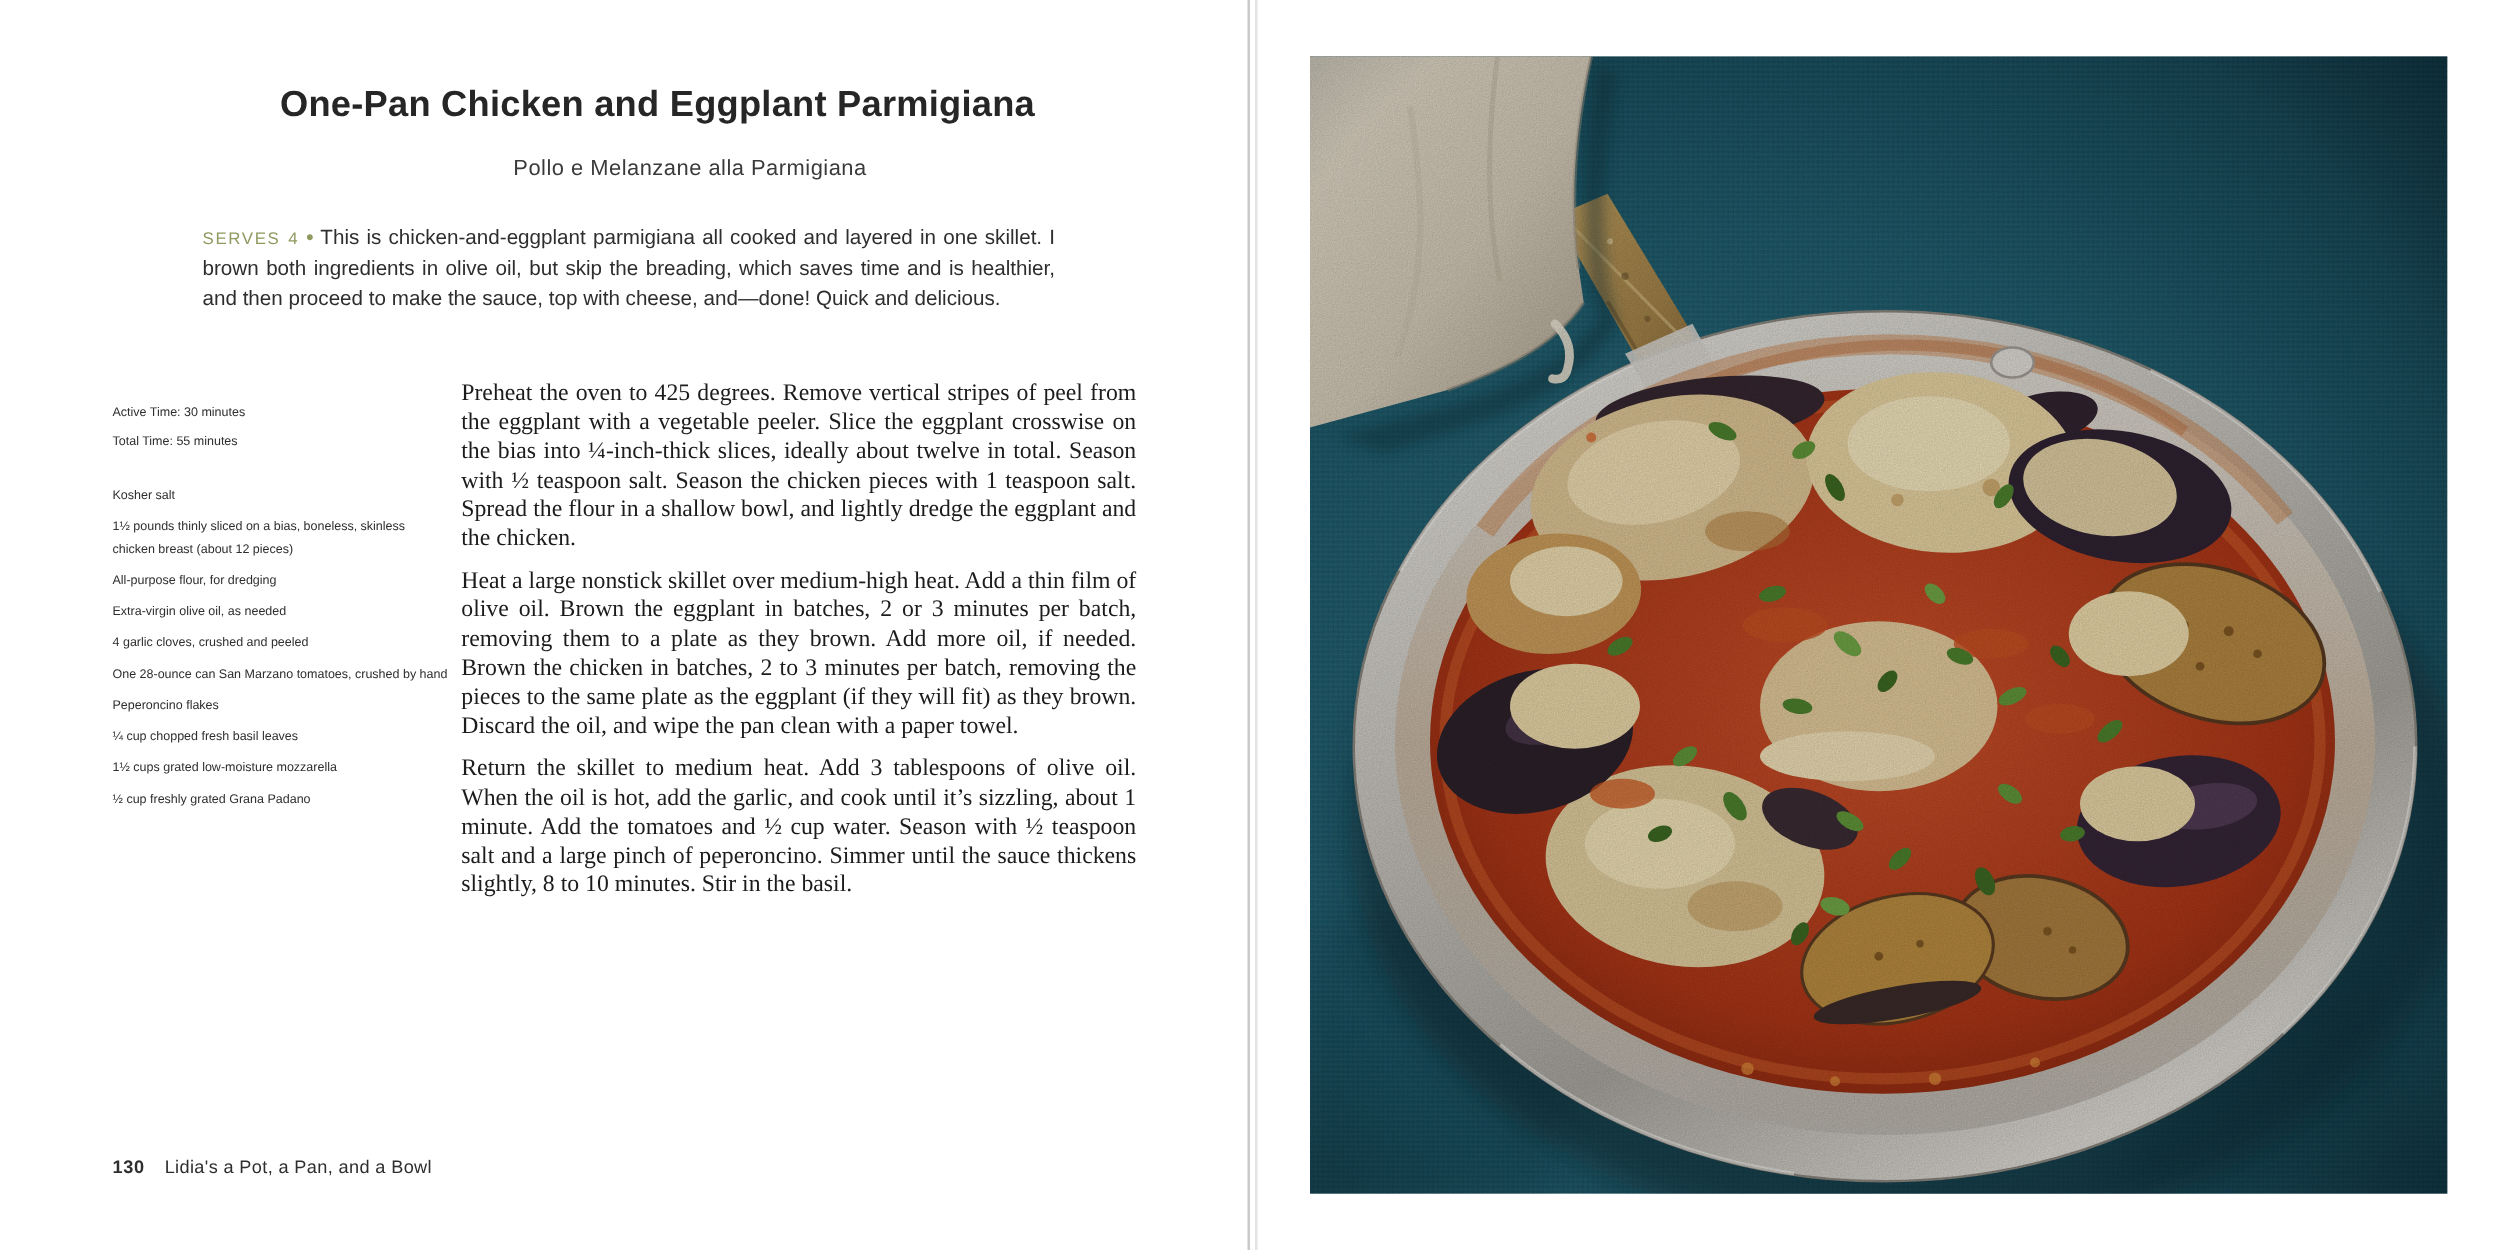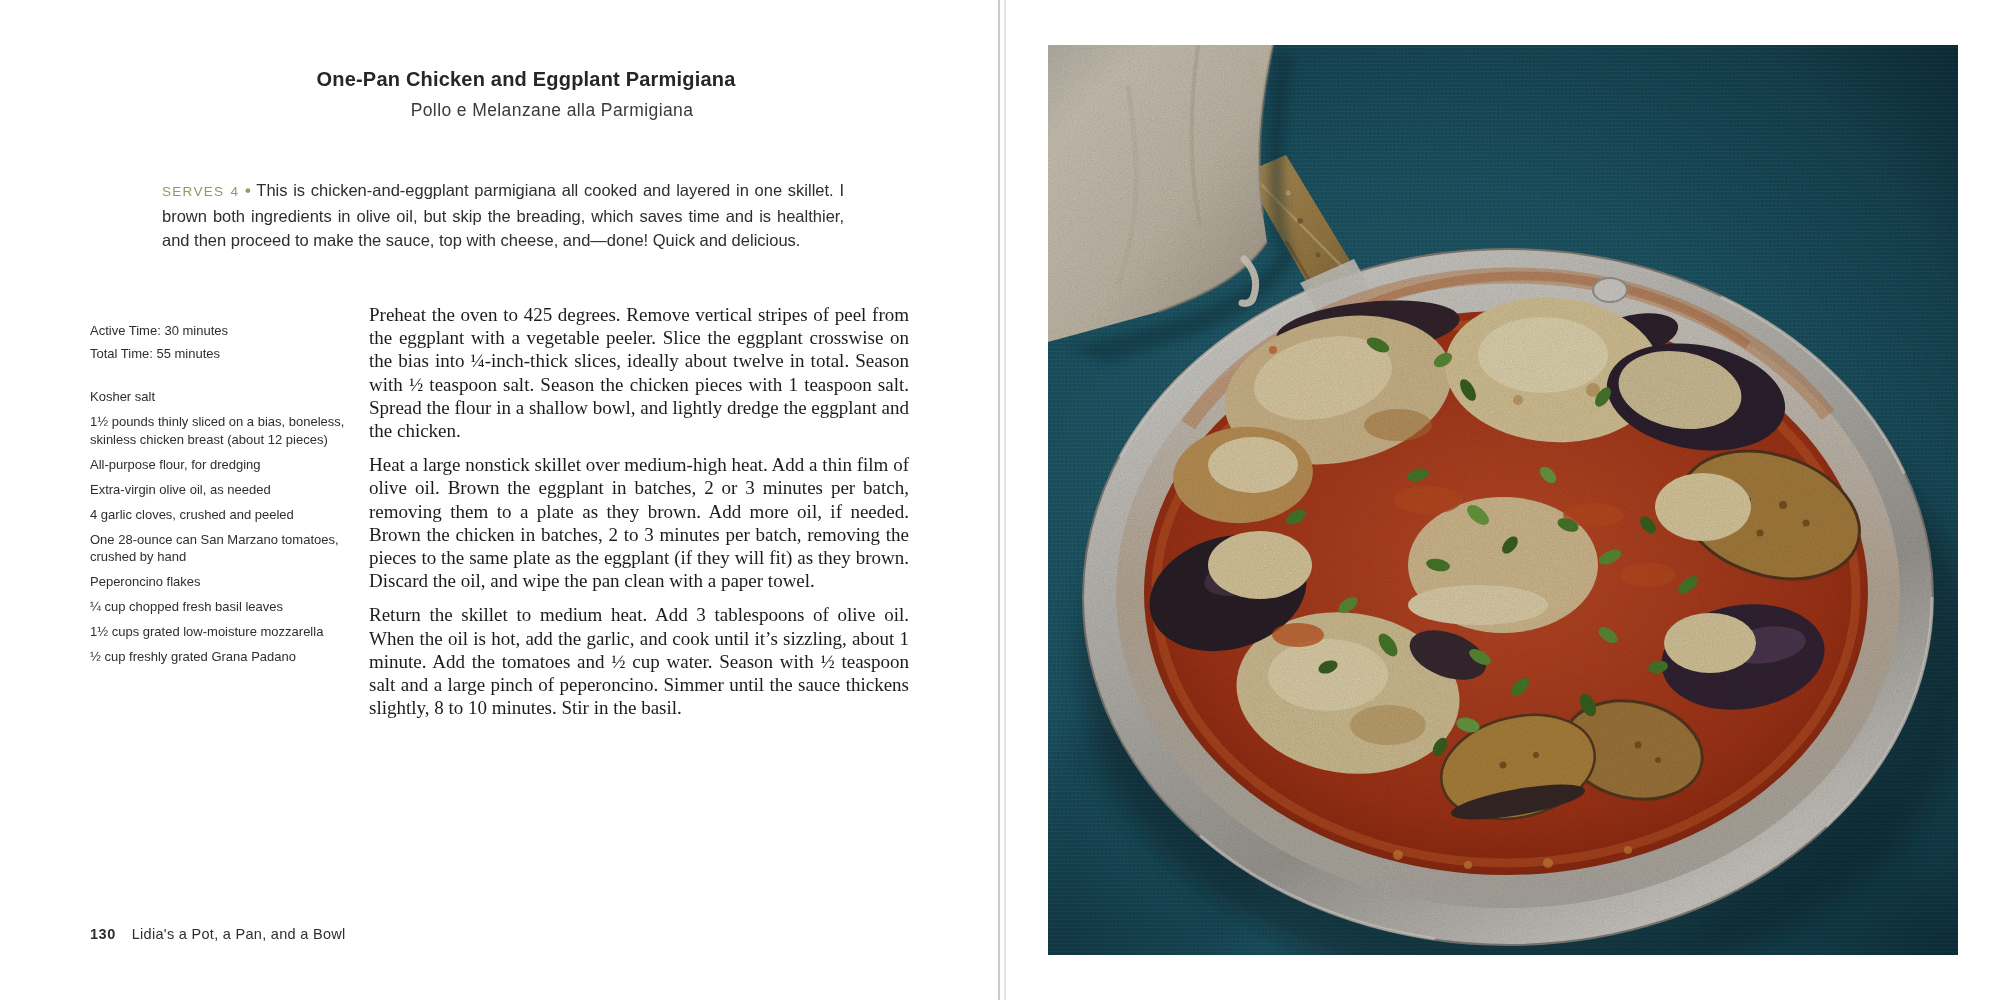--- a/index.html
+++ b/index.html
@@ -1,28 +1,28 @@
 <!DOCTYPE html>
 <html style="--color-serves_green: #8e9a60; --color-teal_background: #1d5a6b; --color-sauce_red: #b03a1e; --color-cheese_cream: #e3cf9f; --color-basil_green: #4c7f2d; --color-napkin_cream: #cfc6b4; --color-pan_silver: #c9c6c0; --color-text_dark: #2b2b2b;"><head>
 <meta charset="utf-8">
 <style>
   html,body{margin:0;padding:0;background:#ffffff;}
   .spread{position:relative;width:2000px;height:1000px;background:#ffffff;overflow:hidden;
           font-family:"Liberation Sans",sans-serif;color:#2b2b2b;}
   
   .page-title{position:absolute;left:0;top:68px;width:1052px;text-align:center;
-              font-size:20px;font-weight:bold;color:#262626;letter-spacing:.2px;}
-  .page-subtitle{position:absolute;left:0;top:100px;width:1104px;text-align:center;
+              font-size:29px;font-weight:bold;color:#262626;letter-spacing:.2px;}
+  .page-subtitle{position:absolute;left:0;top:124px;width:1104px;text-align:center;
               font-size:17.5px;color:#3a3a3a;letter-spacing:.4px;}
   .intro{position:absolute;left:162px;top:178px;width:682px;font-size:16.5px;
          line-height:24px;text-align:justify;color:#2e2e2e;}
   .serves{color:var(--color-serves_green,#8e9a60);font-weight:normal;font-size:13.5px;
           letter-spacing:1.3px;}
   .serves-sep{color:var(--color-serves_green,#8e9a60);font-weight:bold;}
-  .sidebar{position:absolute;left:90px;top:322px;width:268px;font-size:13px;
+  .sidebar{position:absolute;left:90px;top:322px;width:268px;font-size:10px;
            line-height:17.5px;color:#2e2e2e;}
   .times div{margin-bottom:5px;}
   .ingredients{margin-top:26px;}
   .ingredients div{margin-bottom:7.5px;}
   .method{position:absolute;left:369px;top:303px;width:540px;
           font-family:"Liberation Serif",serif;font-size:19px;line-height:23.2px;
           text-align:justify;color:#1c1c1c;}
   .method p{margin:0 0 11px 0;}
   .footer{position:absolute;left:90px;top:926px;font-size:14.5px;color:#2e2e2e;}
   .footer .pagenum{font-weight:bold;margin-right:16px;letter-spacing:.5px;}

